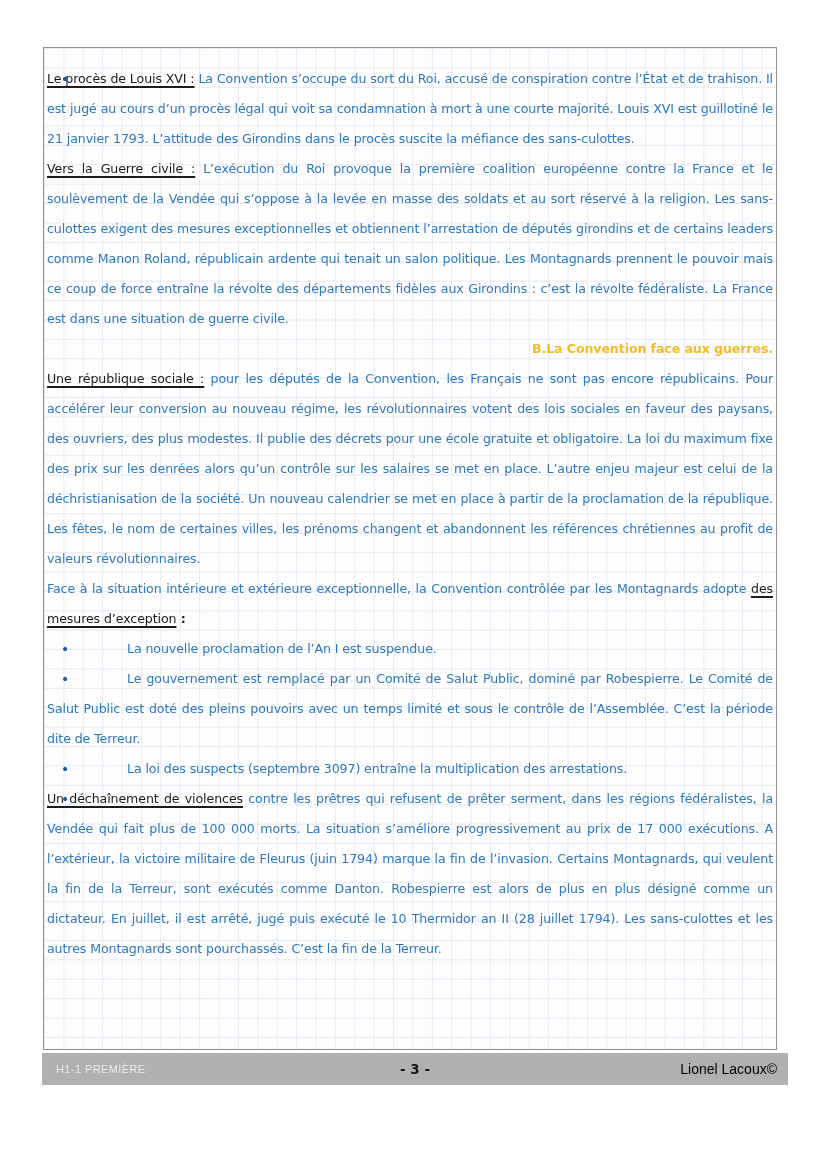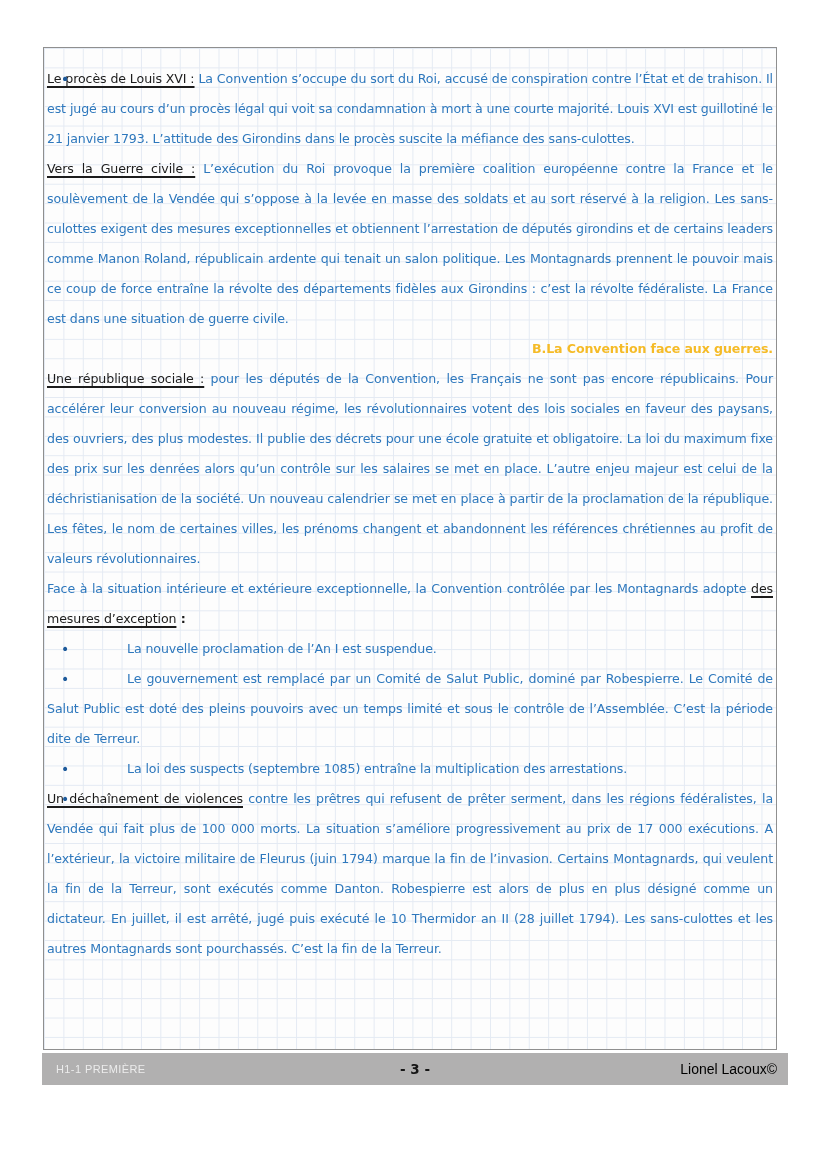--- a/index.html
+++ b/index.html
@@ -99,21 +99,21 @@
   <div class="doc">
       <div class="block bullet"><span class="bullet-marker">•</span></div>
       <div class="block bullet"><span class="bullet-marker">•</span></div>
       <div class="block para"><span class="seg-lead">Le procès de Louis XVI :</span><span class="seg-body"> La Convention s’occupe du sort du Roi, accusé de conspiration contre l’État et de trahison. Il est jugé au cours d’un procès légal qui voit sa condamnation à mort à une courte majorité. Louis XVI est guillotiné le 21 janvier 1793. L’attitude des Girondins dans le procès suscite la méfiance des sans-culottes.</span></div>
       <div class="block para"><span class="seg-lead">Vers la Guerre civile :</span><span class="seg-body"> L’exécution du Roi provoque la première coalition européenne contre la France et le soulèvement de la Vendée qui s’oppose à la levée en masse des soldats et au sort réservé à la religion. Les sans-culottes exigent des mesures exceptionnelles et obtiennent l’arrestation de députés girondins et de certains leaders comme Manon Roland, républicain ardente qui tenait un salon politique. Les Montagnards prennent le pouvoir mais ce coup de force entraîne la révolte des départements fidèles aux Girondins : c’est la révolte fédéraliste. La France est dans une situation de guerre civile.</span></div>
       <div class="block section"><span class="section-number">B.</span><span class="section-title">La Convention face aux guerres.</span></div>
       <div class="block para"><span class="seg-lead">Une république sociale :</span><span class="seg-body"> pour les députés de la Convention, les Français ne sont pas encore républicains. Pour accélérer leur conversion au nouveau régime, les révolutionnaires votent des lois sociales en faveur des paysans, des ouvriers, des plus modestes. Il publie des décrets pour une école gratuite et obligatoire. La loi du maximum fixe des prix sur les denrées alors qu’un contrôle sur les salaires se met en place. L’autre enjeu majeur est celui de la déchristianisation de la société. Un nouveau calendrier se met en place à partir de la proclamation de la république. Les fêtes, le nom de certaines villes, les prénoms changent et abandonnent les références chrétiennes au profit de valeurs révolutionnaires.</span></div>
       <div class="block para"><span class="seg-body">Face à la situation intérieure et extérieure exceptionnelle, la Convention contrôlée par les Montagnards adopte </span><span class="seg-lead">des mesures d’exception</span><span class="seg-mark"> :</span></div>
       <div class="block bullet"><span class="bullet-marker">•</span><span class="seg-body">La nouvelle proclamation de l’An I est suspendue.</span></div>
       <div class="block bullet"><span class="bullet-marker">•</span><span class="seg-body">Le gouvernement est remplacé par un Comité de Salut Public, dominé par Robespierre. Le Comité de Salut Public est doté des pleins pouvoirs avec un temps limité et sous le contrôle de l’Assemblée. C’est la période dite de Terreur.</span></div>
-      <div class="block bullet"><span class="bullet-marker">•</span><span class="seg-body">La loi des suspects (septembre 1085) entraîne la multiplication des arrestations.</span></div>
+      <div class="block bullet"><span class="bullet-marker">•</span><span class="seg-body">La loi des suspects (septembre 3097) entraîne la multiplication des arrestations.</span></div>
       <div class="block bullet"><span class="bullet-marker">•</span></div>
       <div class="block para"><span class="seg-lead">Un déchaînement de violences</span><span class="seg-body"> contre les prêtres qui refusent de prêter serment, dans les régions fédéralistes, la Vendée qui fait plus de 100 000 morts. La situation s’améliore progressivement au prix de 17 000 exécutions. A l’extérieur, la victoire militaire de Fleurus (juin 1794) marque la fin de l’invasion. Certains Montagnards, qui veulent la fin de la Terreur, sont exécutés comme Danton. Robespierre est alors de plus en plus désigné comme un dictateur. En juillet, il est arrêté, jugé puis exécuté le 10 Thermidor an II (28 juillet 1794). Les sans-culottes et les autres Montagnards sont pourchassés. C’est la fin de la Terreur.</span></div>
     </div>
 </div>
 
 <div class="footer-bar">
   <span class="footer-left">H1-1 PREMIÈRE</span>
   <span class="footer-center">- 3 -</span>
   <span class="footer-right">Lionel Lacoux©</span>
 </div>

